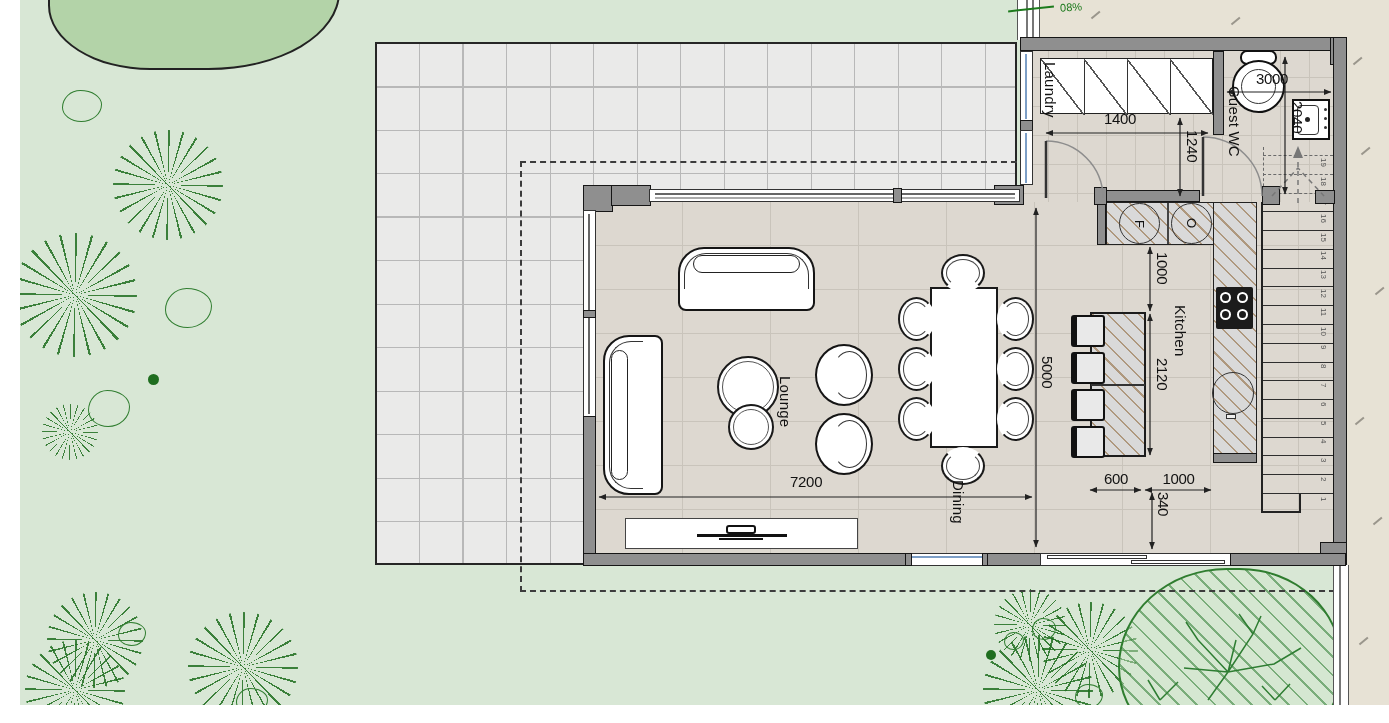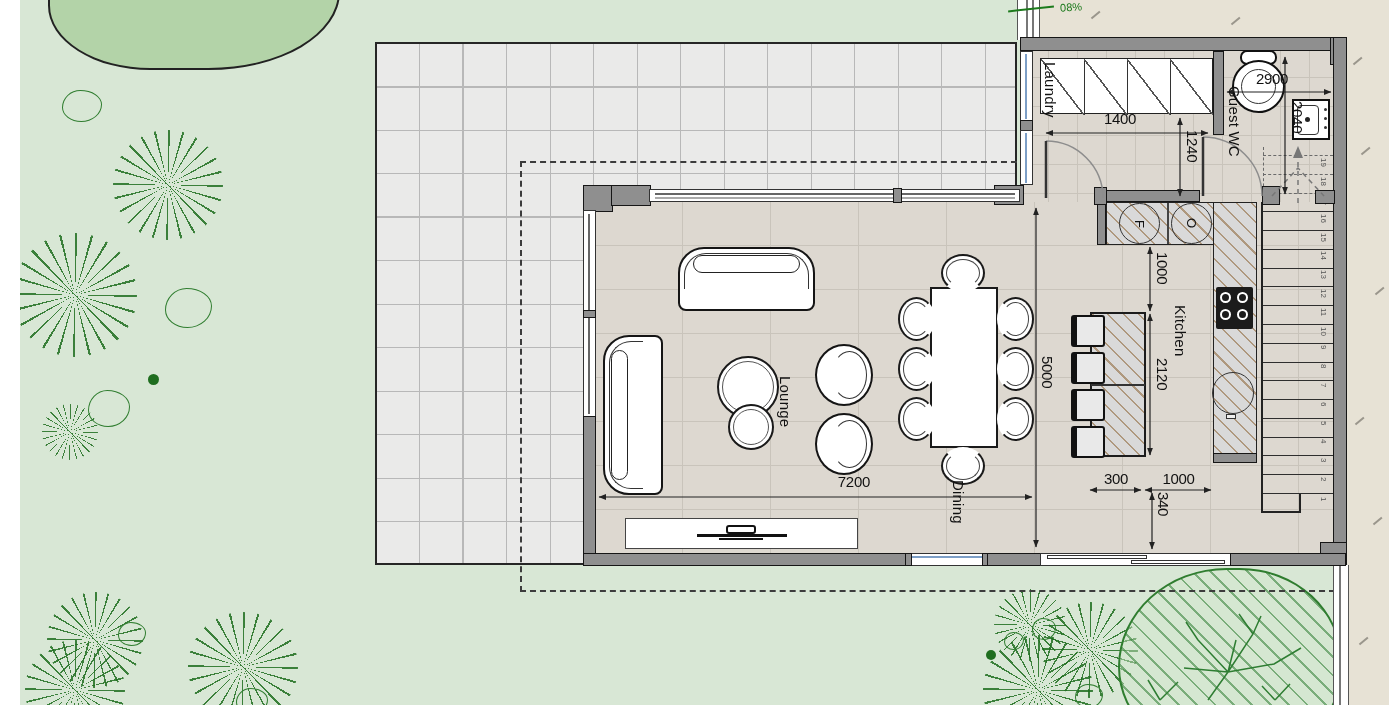--- a/index.html
+++ b/index.html
@@ -277,27 +277,27 @@
       <line x1="1036" y1="208" x2="1036" y2="547"></line>
       <line x1="599" y1="497" x2="1032" y2="497"></line>
       <line x1="1090" y1="490" x2="1141" y2="490"></line>
       <line x1="1145" y1="490" x2="1211" y2="490"></line>
       <line x1="1152" y1="493" x2="1152" y2="549"></line>
     </g>
   </svg>
 
   <div class="dimtext" style="left:1085px;top:110px;width:70px;text-align:center;">1400</div>
   <div class="dimtext vtext" style="left:1184px;top:130px;">1240</div>
-  <div class="dimtext" style="left:1240px;top:70px;width:64px;text-align:center;">2900</div>
+  <div class="dimtext" style="left:1240px;top:70px;width:64px;text-align:center;">3000</div>
   <div class="dimtext vtext" style="left:1289px;top:101px;">2040</div>
   <div class="dimtext vtext" style="left:1154px;top:252px;">1000</div>
   <div class="dimtext vtext" style="left:1154px;top:358px;">2120</div>
   <div class="dimtext vtext" style="left:1039px;top:356px;">5000</div>
-  <div class="dimtext" style="left:790px;top:473px;width:80px;text-align:right;">7200</div>
-  <div class="dimtext" style="left:1090px;top:470px;width:52px;text-align:center;">300</div>
+  <div class="dimtext" style="left:790px;top:473px;width:80px;text-align:left;">7200</div>
+  <div class="dimtext" style="left:1090px;top:470px;width:52px;text-align:center;">600</div>
   <div class="dimtext" style="left:1145px;top:470px;width:67px;text-align:center;">1000</div>
   <div class="dimtext vtext" style="left:1155px;top:492px;">340</div>
 
   <div class="roomlabel vtext" style="left:1042px;top:62px;">Laundry</div>
   <div class="roomlabel vtext" style="left:1226px;top:86px;">Guest WC</div>
   <div class="roomlabel vtext" style="left:1172px;top:305px;">Kitchen</div>
   <div class="roomlabel vtext" style="left:777px;top:376px;">Lounge</div>
   <div class="roomlabel vtext" style="left:950px;top:480px;">Dining</div>
 
   <div class="abs" style="left:1060px;top:1px;font-size:11px;color:#1c7a1c;transform:rotate(-4deg);">08%</div>

